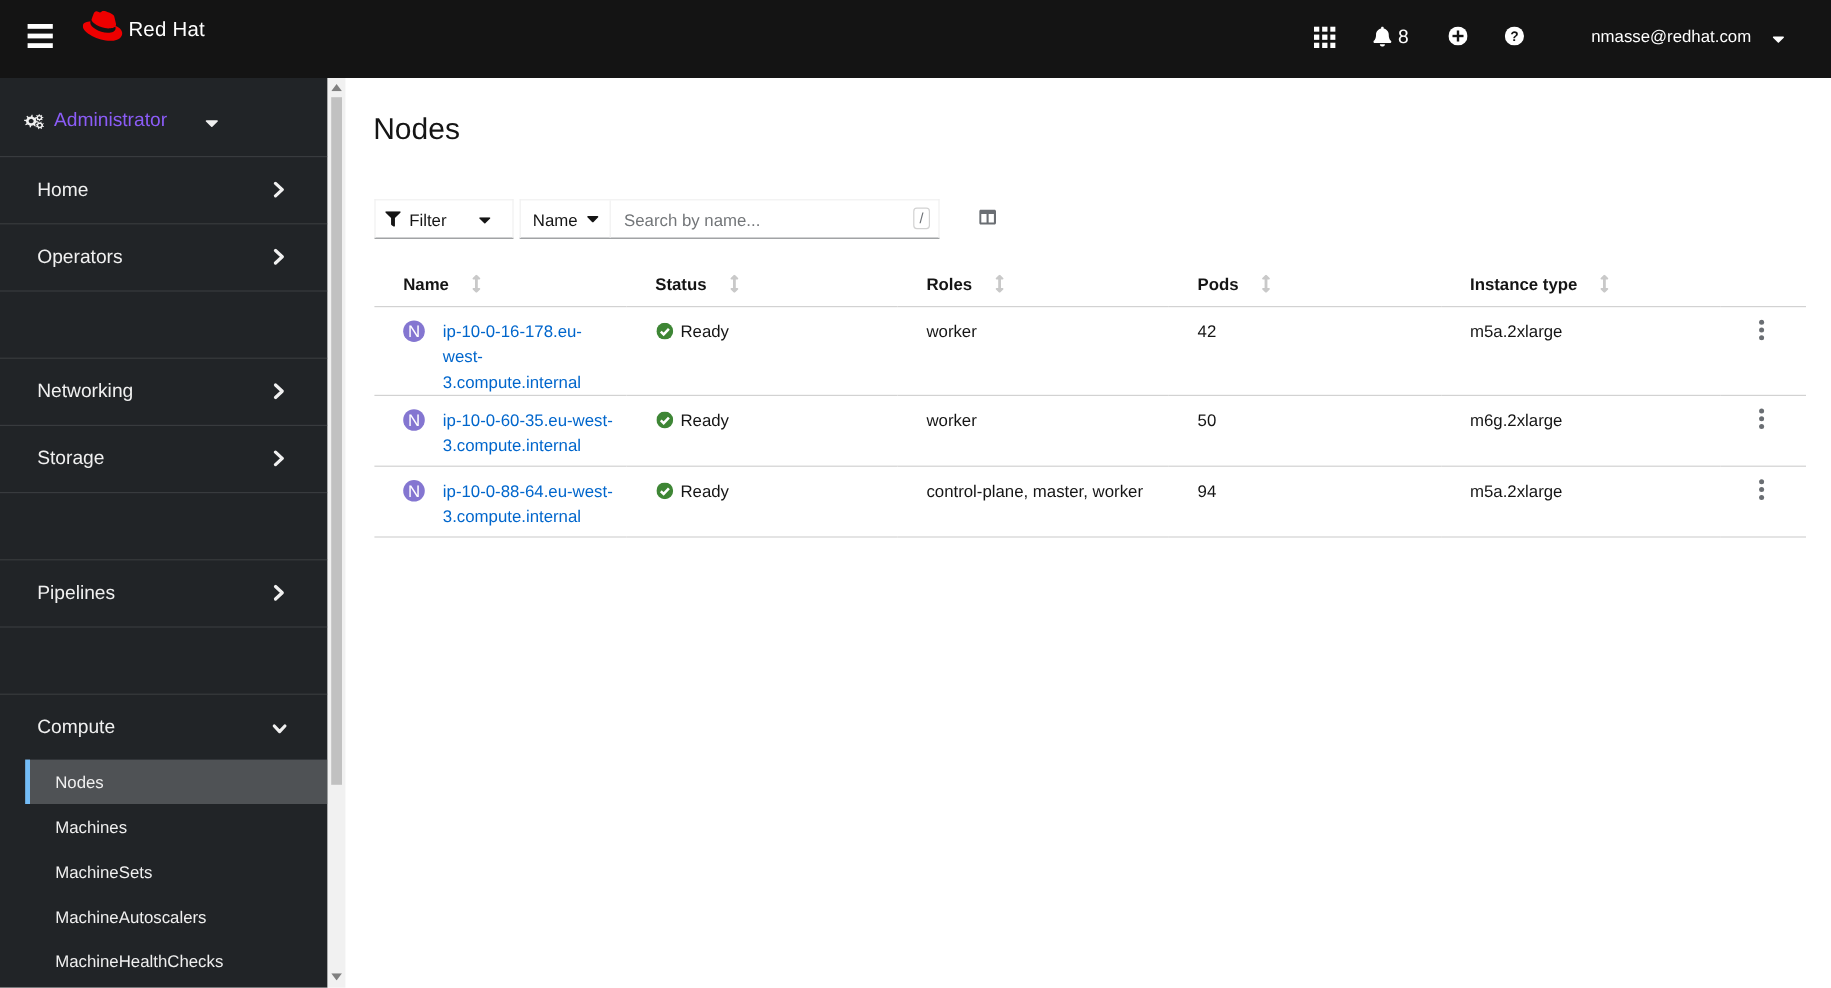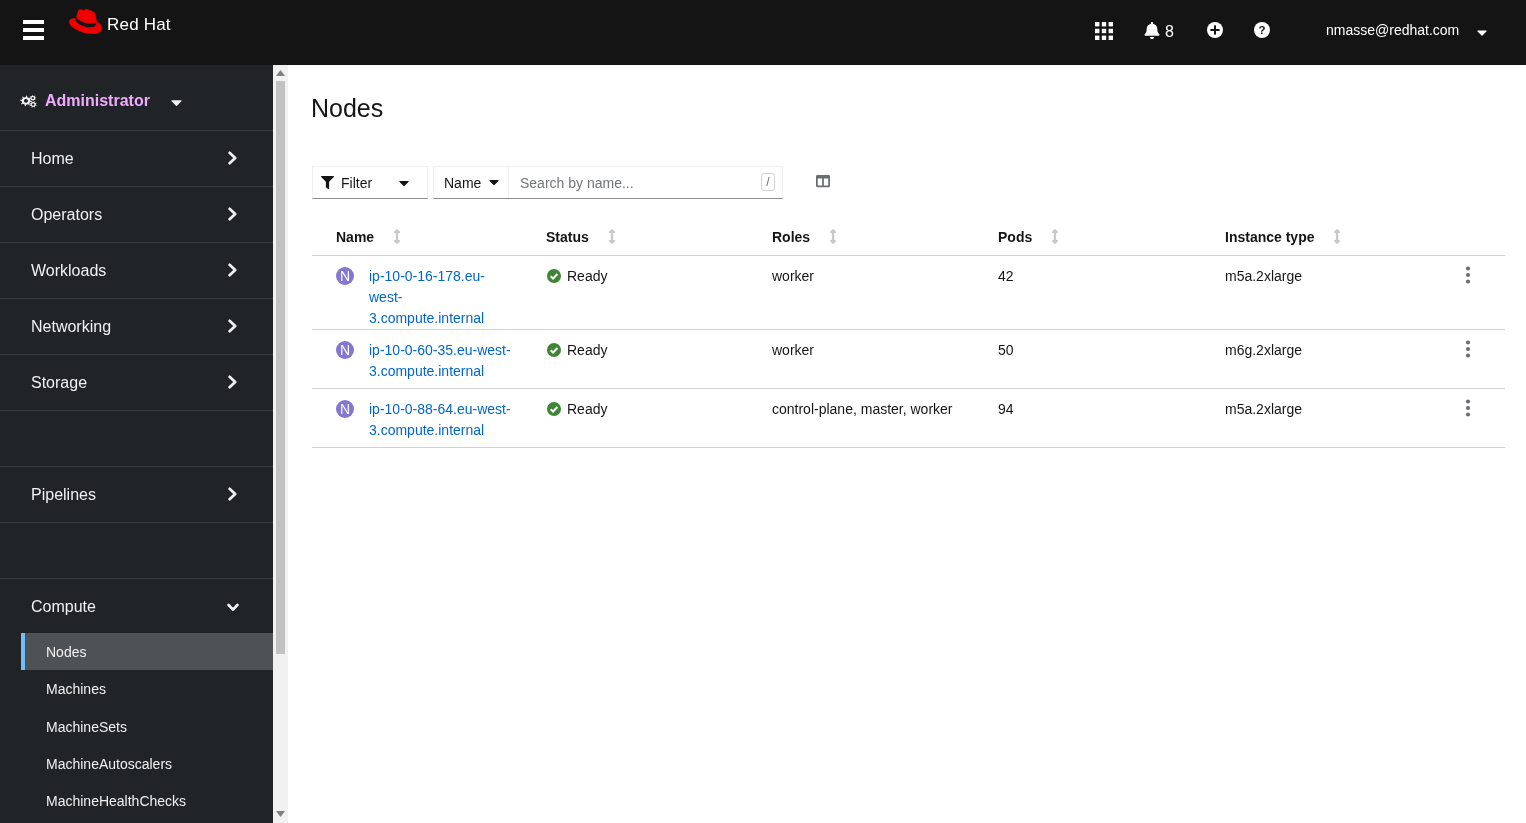--- a/index.html
+++ b/index.html
@@ -17,21 +17,21 @@
 #bell8 { position:absolute; left:1165px; top:22.5px; color:#fff; font-size:16px; }
 #user { position:absolute; left:1326px; top:22px; color:#fff; font-size:14px; }
 #user svg { position:absolute; left:151px; top:8px; }
 
 
 #sidebar { position:absolute; left:0; top:65px; width:273px; height:758px; background:#212427; overflow:hidden; }
 .nav-sep { position:absolute; left:0; width:273px; height:1px; background:#383b3e; }
 .nav-item { position:absolute; left:0; width:273px; height:56px; color:#f0f0f0; font-size:16px; }
 .nav-item .lbl { position:absolute; left:31px; top:20px;text-align:center; }
 .nav-item svg.chev { position:absolute; right:36px; top:21px; }
-#persp { position:absolute; left:0; top:0; width:216px; height:65px; color:#f0abfc; font-size:16px;font-weight:bold; }
+#persp { position:absolute; left:0; top:0; width:216px; height:65px; color:#8b5cf6; font-size:16px; }
 #persp .lbl { position:absolute; left:45px; top:27px; }
 .subitem { position:absolute; left:0; width:273px; height:37px; color:#f0f0f0; font-size:14px; }
 .subitem .lbl { position:absolute; left:46px; top:11px; }
 #sel-node { position:absolute; left:21px; top:568px; width:252px; height:37px; background:#4f5255; border-left:4px solid #73bcf7; }
 
 
 #sbar { position:absolute; left:273px; top:65px; width:15px; height:758px; background:#f1f1f1; }
 #sbar .thumb { position:absolute; left:3px; top:16px; width:9px; height:573px; background:#c1c1c1; }
 
 
@@ -130,26 +130,20 @@
       </svg>
     </div>
   <div class="nav-sep" style="top:121px"></div>
   <div class="nav-item" style="top:121px">
       <span class="lbl">Operators</span>
       <svg class="chev" width="10" height="14" viewBox="0 0 10 14">
         <path d="M2.6 1.8 L8.2 7 L2.6 12.2" stroke="#f0f0f0" stroke-width="2.7" fill="none" stroke-linecap="round" stroke-linejoin="round"></path>
       </svg>
     </div>
   <div class="nav-sep" style="top:177px"></div>
-  <div class="nav-item" style="top:177px">
-      <span class="lbl">Workloads</span>
-      <svg class="chev" width="10" height="14" viewBox="0 0 10 14">
-        <path d="M2.6 1.8 L8.2 7 L2.6 12.2" stroke="#f0f0f0" stroke-width="2.7" fill="none" stroke-linecap="round" stroke-linejoin="round"></path>
-      </svg>
-    </div>
   <div class="nav-sep" style="top:233px"></div>
   <div class="nav-item" style="top:233px">
       <span class="lbl">Networking</span>
       <svg class="chev" width="10" height="14" viewBox="0 0 10 14">
         <path d="M2.6 1.8 L8.2 7 L2.6 12.2" stroke="#f0f0f0" stroke-width="2.7" fill="none" stroke-linecap="round" stroke-linejoin="round"></path>
       </svg>
     </div>
   <div class="nav-sep" style="top:289px"></div>
   <div class="nav-item" style="top:289px">
       <span class="lbl">Storage</span>

